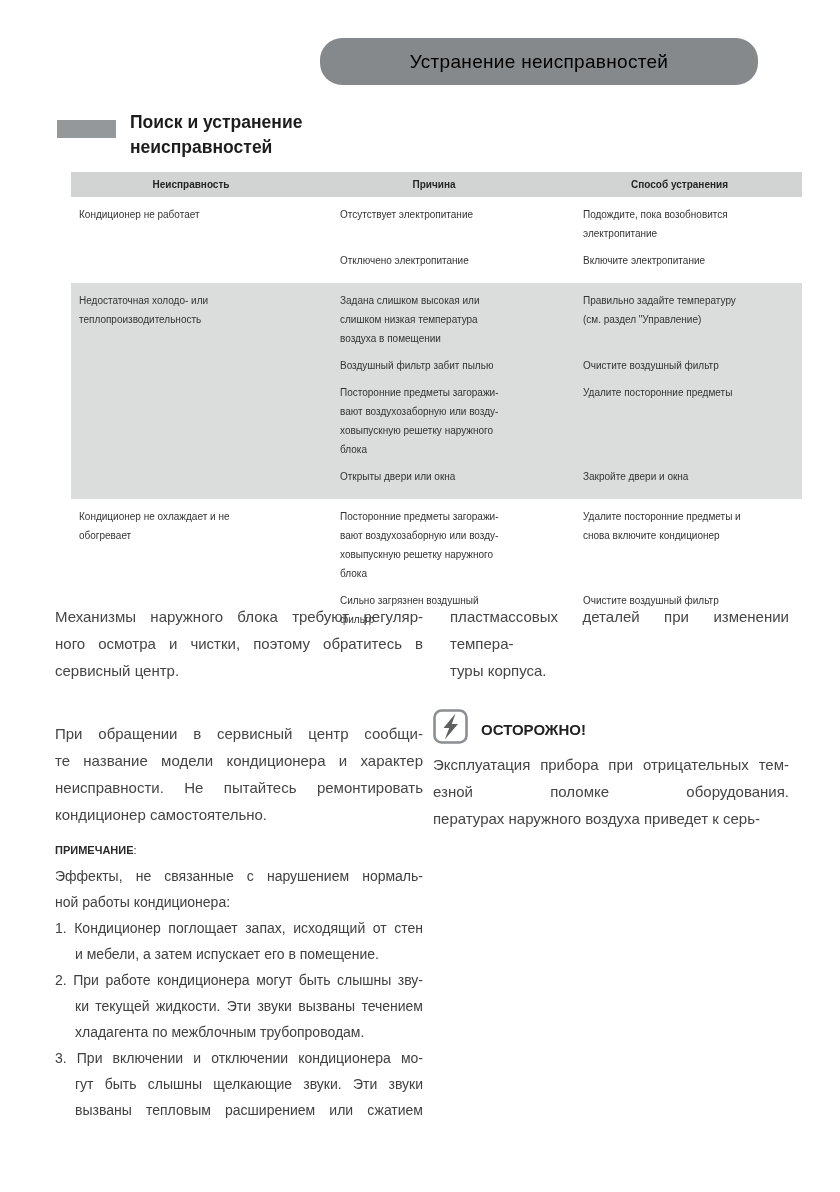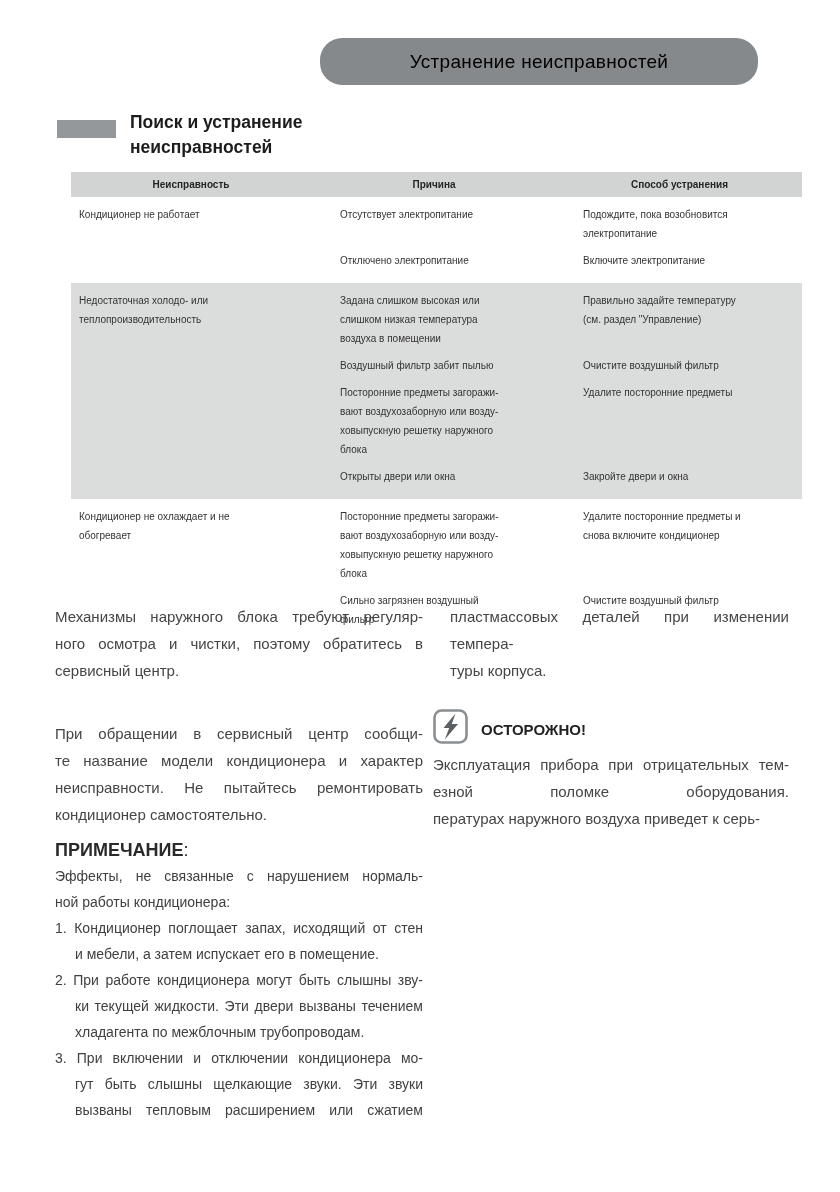--- a/index.html
+++ b/index.html
@@ -29,21 +29,21 @@
   .remedy { flex:1; box-sizing:border-box; padding:8px 6px 0 7px; white-space:pre-line; }
 
   
   .col-left  { position:absolute; left:55px;  top:603px; width:368px; }
   .col-right { position:absolute; left:433px; top:603px; width:356px; }
   .para { font-size:15px; line-height:27px; color:#454545; }
   .p2 { margin-top:36px; }
   .justify .line { text-align:justify; text-align-last:justify; }
   .justify .line:last-child { text-align-last:left; }
   .justify.all .line:last-child { text-align-last:justify; }
-  .note-head { margin-top:9px; font-size:18px; line-height:26px; color:#2a2a2a; }
+  .note-head { margin-top:9px; font-size:11px; line-height:26px; color:#2a2a2a; }
   .note-head .b { font-weight:bold; }
   .note { font-size:14px; line-height:26px; color:#404040; }
   .hang { padding-left:20px; }
   .hang .line:first-child { text-indent:-20px; }
 
   .cont { font-size:15px; line-height:27px; color:#454545; padding-left:17px; }
   .warn-row { margin-top:25px; display:flex; align-items:flex-end; }
   .warn-icon { width:35px; height:35px; flex:0 0 35px; }
   .warn-title { font-size:15px; font-weight:bold; color:#222; margin-left:13px; padding-bottom:6px; }
   .warn-para { margin-top:7px; font-size:15px; line-height:27px; color:#454545; }
@@ -149,21 +149,21 @@
     <div class="note justify">
         <div class="line">Эффекты, не связанные с нарушением нормаль-</div>
         <div class="line">ной работы кондиционера:</div>
       </div>
     <div class="note justify hang">
         <div class="line">1. Кондиционер поглощает запах, исходящий от стен</div>
         <div class="line">и мебели, а затем испускает его в помещение.</div>
       </div>
     <div class="note justify hang">
         <div class="line">2. При работе кондиционера могут быть слышны зву-</div>
-        <div class="line">ки текущей жидкости. Эти двери вызваны течением</div>
+        <div class="line">ки текущей жидкости. Эти звуки вызваны течением</div>
         <div class="line">хладагента по межблочным трубопроводам.</div>
       </div>
     <div class="note justify all hang">
         <div class="line">3. При включении и отключении кондиционера мо-</div>
         <div class="line">гут быть слышны щелкающие звуки. Эти звуки</div>
         <div class="line">вызваны тепловым расширением или сжатием</div>
       </div>
   </div>
 
   <div class="col-right">

